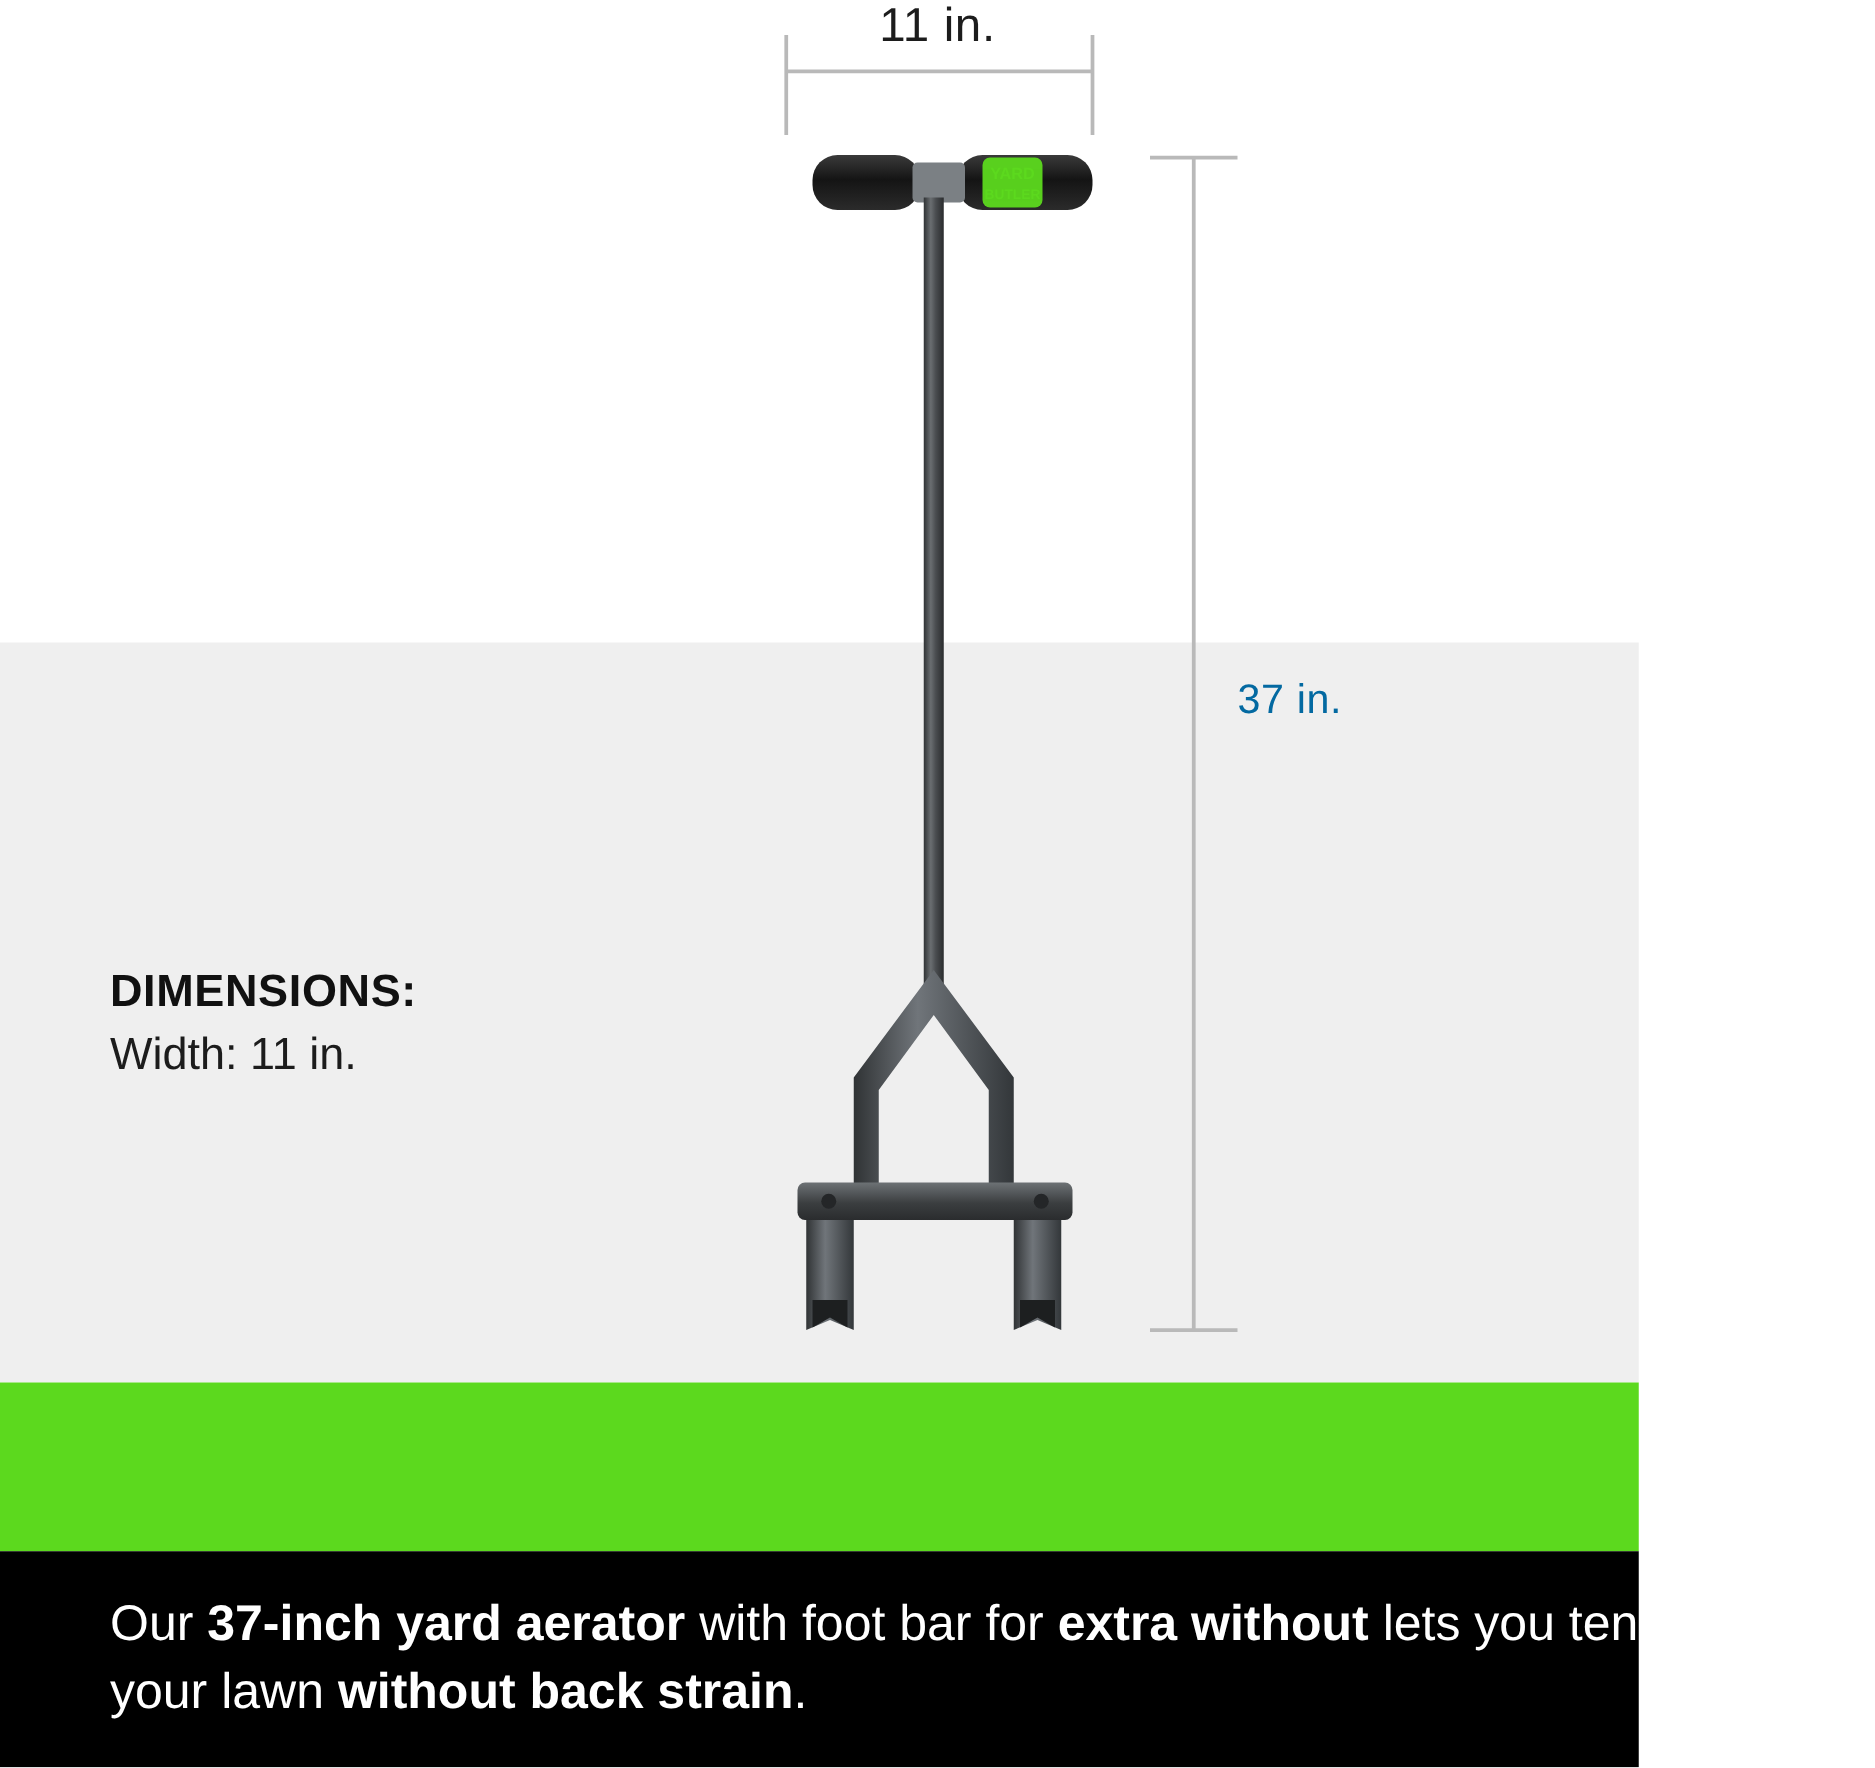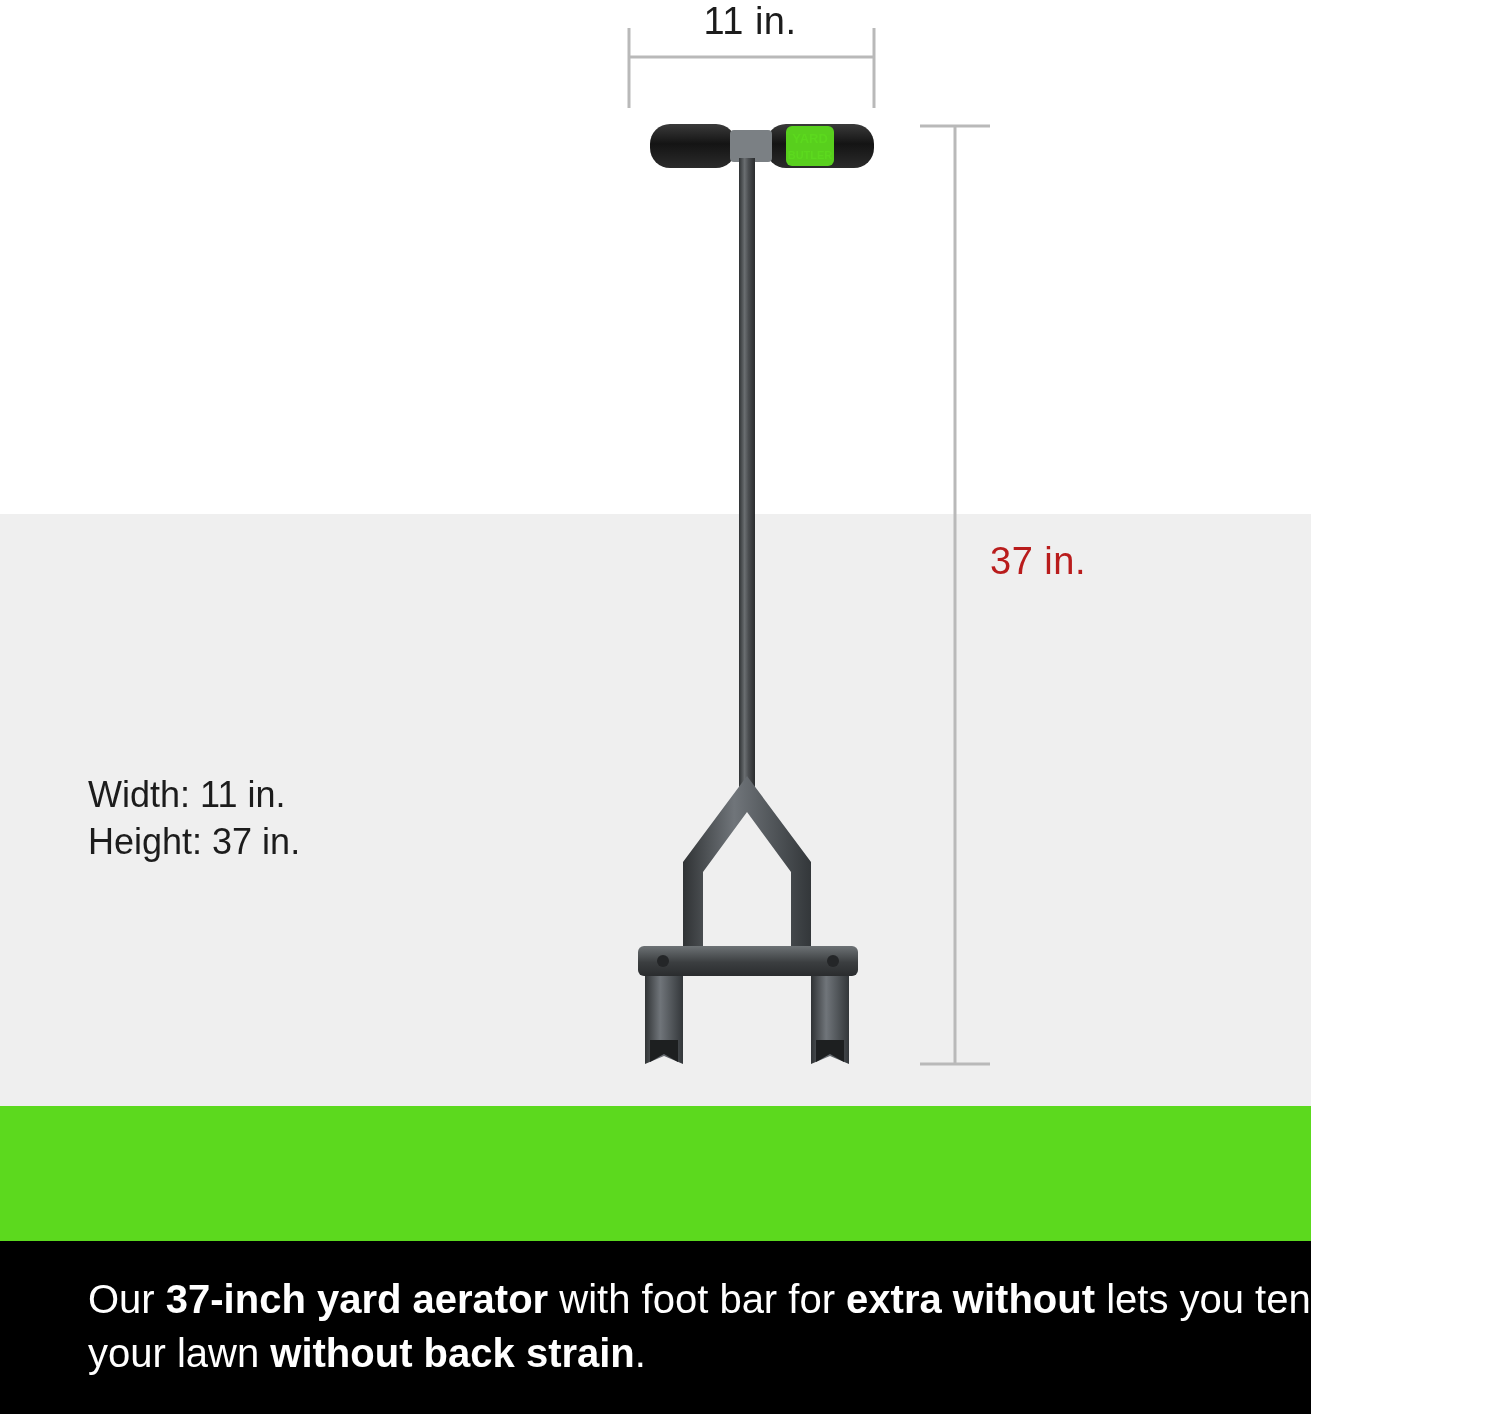--- a/index.html
+++ b/index.html
@@ -49,22 +49,22 @@
     left: 625px; top: 0px;
     width: 250px;
     text-align: center;
     font-size: 38px;
     color: #1c1c1c;
     letter-spacing: 0.5px;
   }
   .dim-right-label {
     position: absolute;
     left: 990px; top: 540px;
-    font-size: 38px;
-    color: #b91c1c;
+    font-size: 33px;
+    color: #0369a1;
     letter-spacing: 0.5px;
   }
 
   
   .dims-block {
     position: absolute;
     left: 88px; top: 772px;
     width: 520px;
   }
   .dims-title {
@@ -187,22 +187,22 @@
       <path d="M811 976 L849 976 L849 1064 L830 1056 L811 1064 Z" fill="url(#tineGrad)"></path>
       <path d="M650 1040 L678 1040 L678 1062 L664 1054 L650 1062 Z" fill="#1d1f20"></path>
       <path d="M816 1040 L844 1040 L844 1062 L830 1054 L816 1062 Z" fill="#1d1f20"></path>
     </g>
   </svg>
 
   <div class="dim-top-label">11 in.</div>
   <div class="dim-right-label">37 in.</div>
 
   <div class="dims-block">
+    <p class="dims-title">DIMENSIONS:</p>
     <p class="dims-line">Width:  11 in.</p>
-    <p class="dims-line">Height: 37 in.</p>
   </div>
 
 
   <div class="caption">
     <span>Our </span><b>37-inch yard aerator</b><span> with foot bar for </span><b>extra without</b><span> lets you tend to your lawn </span><b>without back strain</b><span>.</span>
   </div>
 
 </div>
 
 </body></html>

